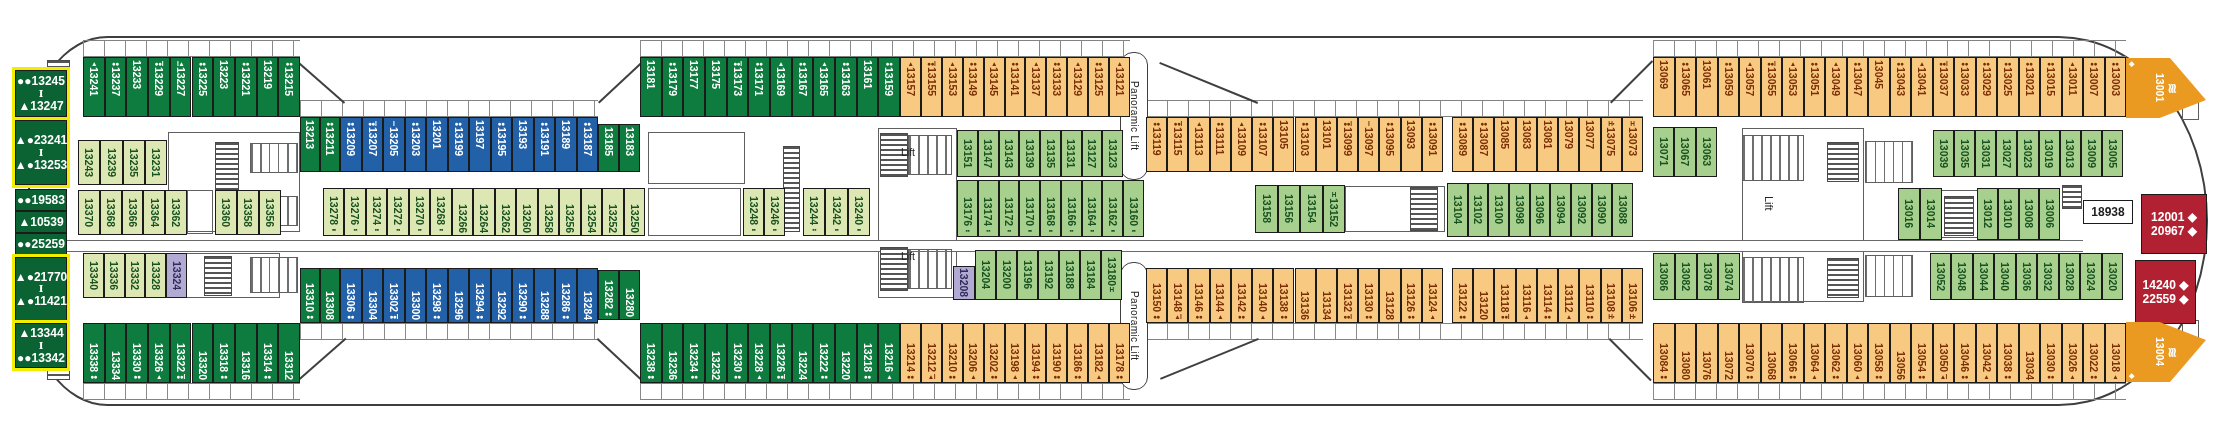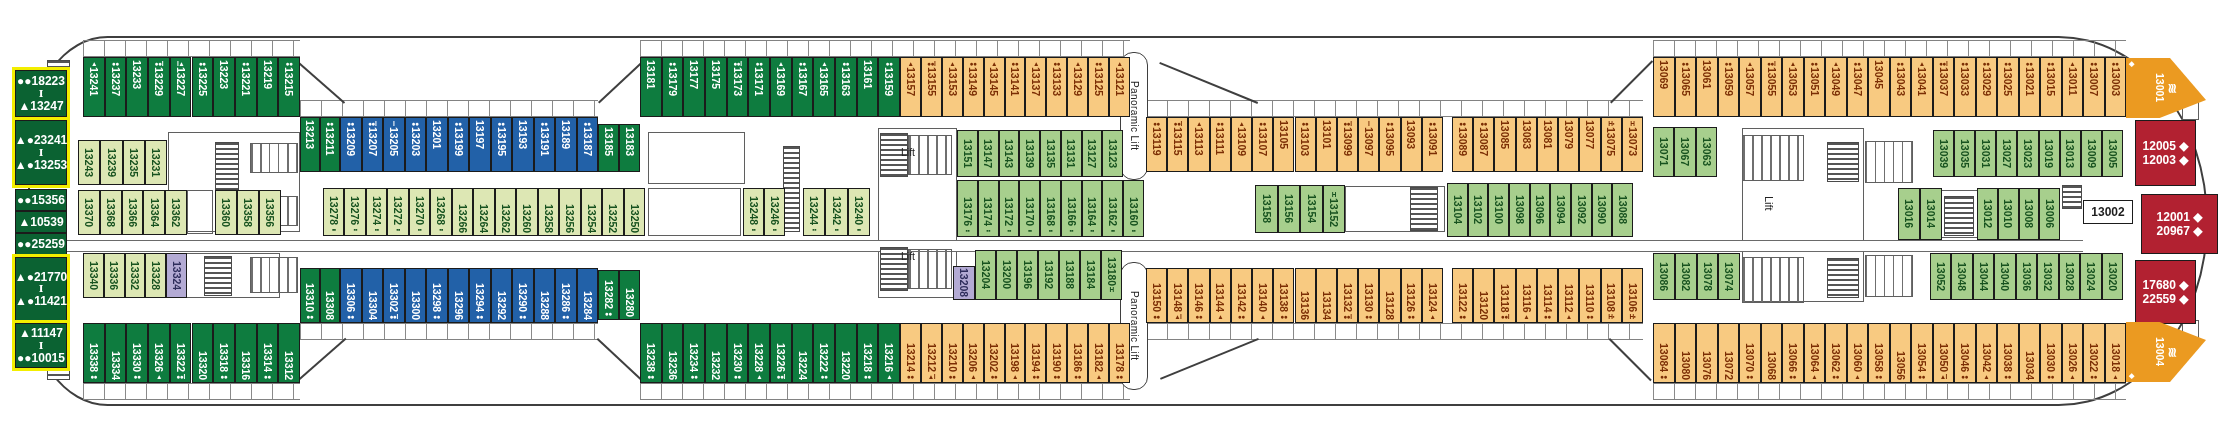--- a/index.html
+++ b/index.html
@@ -1140,62 +1140,58 @@
     <div class="cab jc" style="left: 2058.67px; top: 253px; width: 21.4444px; height: 47px; background: rgb(167, 207, 141); color: rgb(23, 82, 31);">
       <span class="num">13028</span>
     </div>
     <div class="cab jc" style="left: 2080.11px; top: 253px; width: 21.4444px; height: 47px; background: rgb(167, 207, 141); color: rgb(23, 82, 31);">
       <span class="num">13024</span>
     </div>
     <div class="cab jc" style="left: 2101.56px; top: 253px; width: 21.4444px; height: 47px; background: rgb(167, 207, 141); color: rgb(23, 82, 31);">
       <span class="num">13020</span>
     </div>
     <div class="block hl" style="left: 15px; top: 70px; width: 52px; height: 47px; background: rgb(11, 98, 50); color: rgb(255, 255, 255);">
-      <div class="ln">●●18223</div>
+      <div class="ln">●●13245</div>
       <div class="ln ibeam">I</div>
       <div class="ln">▲13247</div>
     </div>
     <div class="block hl" style="left: 15px; top: 120px; width: 52px; height: 65px; background: rgb(11, 98, 50); color: rgb(255, 255, 255);">
       <div class="ln">▲●23241</div>
       <div class="ln ibeam">I</div>
       <div class="ln">▲●13253</div>
     </div>
     <div class="block" style="left: 15px; top: 189px; width: 52px; height: 22px; background: rgb(11, 98, 50); color: rgb(255, 255, 255);">
-      <div class="ln">●●15356</div>
+      <div class="ln">●●19583</div>
     </div>
     <div class="block" style="left: 15px; top: 211px; width: 52px; height: 22px; background: rgb(11, 98, 50); color: rgb(255, 255, 255);">
       <div class="ln">▲10539</div>
     </div>
     <div class="block" style="left: 15px; top: 233px; width: 52px; height: 22px; background: rgb(11, 98, 50); color: rgb(255, 255, 255);">
       <div class="ln">●●25259</div>
     </div>
     <div class="block hl" style="left: 15px; top: 257px; width: 52px; height: 64px; background: rgb(11, 98, 50); color: rgb(255, 255, 255);">
       <div class="ln">▲●21770</div>
       <div class="ln ibeam">I</div>
       <div class="ln">▲●11421</div>
     </div>
     <div class="block hl" style="left: 15px; top: 323px; width: 52px; height: 45px; background: rgb(11, 98, 50); color: rgb(255, 255, 255);">
-      <div class="ln">▲11147</div>
+      <div class="ln">▲13344</div>
       <div class="ln ibeam">I</div>
-      <div class="ln">●●10015</div>
-    </div>
-    <div class="block" style="left: 2135px; top: 120px; width: 61px; height: 66px; background: rgb(178, 33, 49); color: rgb(255, 255, 255);">
-      <div class="ln">12005 ◆</div>
-      <div class="ln">12003 ◆</div>
-    </div>
-    <div class="block" style="left: 2141px; top: 194px; width: 77px; height: 60px; background: rgb(178, 33, 49); color: rgb(255, 255, 255);">
+      <div class="ln">●●13342</div>
+    </div>
+    <div class="block" style="left: 2141px; top: 194px; width: 66px; height: 60px; background: rgb(178, 33, 49); color: rgb(255, 255, 255);">
       <div class="ln">12001 ◆</div>
       <div class="ln">20967 ◆</div>
     </div>
     <div class="block" style="left: 2135px; top: 260px; width: 61px; height: 64px; background: rgb(178, 33, 49); color: rgb(255, 255, 255);">
-      <div class="ln">17680 ◆</div>
+      <div class="ln">14240 ◆</div>
       <div class="ln">22559 ◆</div>
     </div>
     <div class="block" style="left: 2083px; top: 200px; width: 50px; height: 24px; background: rgb(255, 255, 255); color: rgb(29, 29, 29);">
-      <div class="ln">13002</div>
+      <div class="ln">18938</div>
     </div>
     <div class="corner" style="left: 2126px; top: 58px; width: 80px; height: 60px; background: rgb(235, 154, 33); clip-path: polygon(0px 0px, 55% 0px, 100% 70%, 42% 100%, 0px 100%);">
       <span class="num">13001</span>
       <span class="waves">≋</span>
       <span class="dia" style="left: 3px; top: 2px;">◆</span>
     </div>
     <div class="corner" style="left: 2126px; top: 322px; width: 80px; height: 60px; background: rgb(235, 154, 33); clip-path: polygon(0px 0px, 42% 0px, 100% 30%, 55% 100%, 0px 100%);">
       <span class="num">13004</span>
       <span class="waves">≋</span>
       <span class="dia" style="left: 3px; bottom: 2px;">◆</span>

